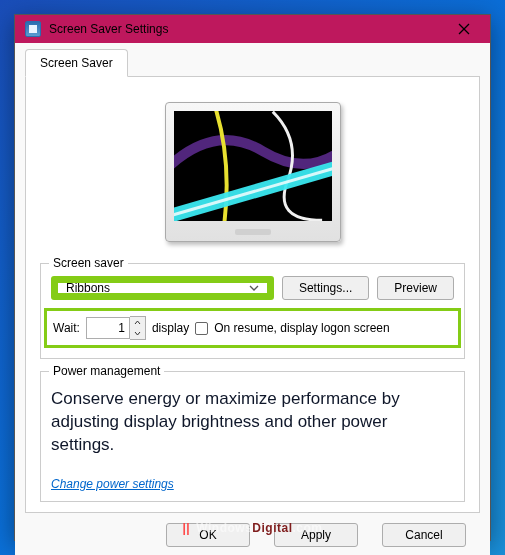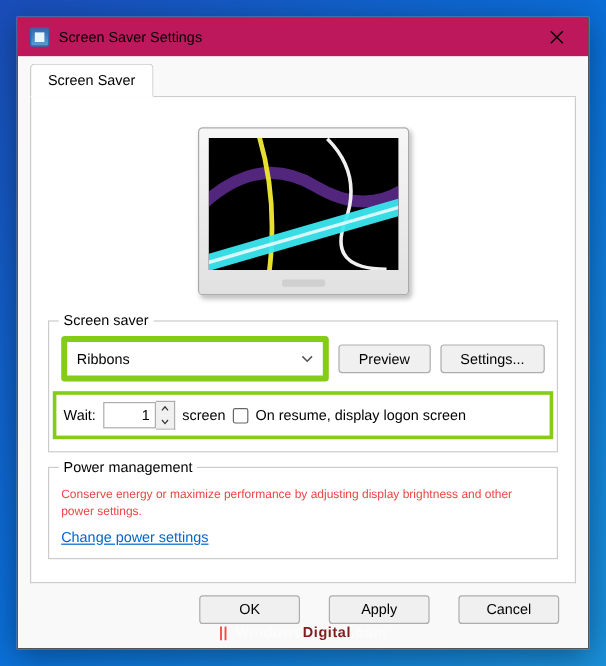--- a/index.html
+++ b/index.html
@@ -16,32 +16,32 @@
   .tab { padding:6px 14px; background:#fff; border:1px solid #ccc; border-bottom:1px solid #fff; border-radius:4px 4px 0 0; margin-bottom:-1px; cursor:pointer; font-size:12px; }
   .tabbody { flex:1; background:#fff; border:1px solid #ccc; border-top:none; padding:10px 14px; display:flex; flex-direction:column; }
   .monitor-area { height:170px; display:flex; align-items:center; justify-content:center; }
   .monitor { width:176px; height:140px; background: linear-gradient(#f7f7f7,#e1e1e1); border:1px solid #aaa; border-radius:4px; box-shadow: 2px 3px 4px rgba(0,0,0,0.25); padding:8px 8px 20px 8px; position:relative; }
   .monitor::after { content:""; position:absolute; bottom:6px; left:50%; width:36px; height:6px; margin-left:-18px; background:#d0d0d0; border-radius:2px; }
   .screen { width:100%; height:100%; background:#000; position:relative; overflow:hidden; }
   .screen svg { width:100%; height:100%; }
   .groupbox { border:1px solid #ccc; padding:12px 10px 10px 10px; position:relative; margin-top:6px; }
   .groupbox .legend { position:absolute; top:-8px; left:8px; background:#fff; padding:0 4px; font-size:12px; }
   .row1 { display:flex; align-items:center; gap:8px; }
-  .combo { flex:1; height:38px; border:5px solid #84cc16; background:#fff; display:flex; align-items:center; padding:0 8px; cursor:pointer; justify-content:space-between; border-radius:3px; }
+  .combo { flex:1; height:24px; border:7px solid #84cc16; background:#fff; display:flex; align-items:center; padding:0 8px; cursor:pointer; justify-content:space-between; border-radius:3px; }
   .combo .chev { width:10px; height:10px; }
   .btn { height:24px; padding: 0 16px; border:1px solid #adadad; background:#f0f0f0; border-radius:3px; cursor:pointer; font-size:12px; }
   .highlight-row { border:3px solid #84cc16; padding:5px 6px; margin:8px -7px 0 -7px; display:flex; align-items:center; gap:6px; }
   .spinner-wrap { display:flex; align-items:center; }
   .spinner-input { width:44px; height:22px; border:1px solid #adadad; text-align:right; padding:0 4px; font-size:12px; }
   .spinner-btns { display:flex; flex-direction:column; border:1px solid #adadad; border-left:none; }
   .spin { width:15px; height:11px; background:#f0f0f0; border:none; display:flex; align-items:center; justify-content:center; cursor:pointer; padding:0; }
   .spin svg { width:7px; height:5px; }
   .chk { width:13px; height:13px; border:1px solid #666; background:#fff; border-radius:2px; cursor:pointer; }
-  .power-text { font-size:10px; color:#ef4444; line-height:1.35; margin-top:4px; }
-  .link { color:#0066cc; text-decoration:underline; cursor:pointer; font-size:12px; margin-top:8px; display:inline-block; }
+  .power-text { font-size:17px; color:#0f172a; line-height:1.35; margin-top:4px; }
+  .link { color:#0066cc; text-decoration:underline; cursor:pointer; font-size:12px; margin-top:20px; display:inline-block;font-style:italic; }
   .footer { display:flex; justify-content:flex-end; gap:8px; padding:10px 14px; }
   .footer .btn { width:84px; text-align:center; padding:0;margin-left:16px; }
   .watermark { position:absolute; bottom:18px; width:100%; text-align:center; left:0; font-size:20px; font-weight:600; color:rgba(255,255,255,0.55); letter-spacing:0.5px; pointer-events:none; }
 </style>
 </head>
 <body>
 
 <div class="window">
   <div class="titlebar">
     <span class="icon"></span>
@@ -76,42 +76,42 @@
 
       <div class="groupbox">
         <div class="legend">Screen saver</div>
         <div class="row1">
           <div class="combo">
             <span>Ribbons</span>
             <svg class="chev" viewBox="0 0 10 10">
                 <path d="M1 3 L5 7 L9 3" stroke="#555" stroke-width="1.3" fill="none"></path>
               </svg>
           </div>
+          <button class="btn">Settings...</button>
           <button class="btn">Preview</button>
-          <button class="btn">Settings...</button>
         </div>
 
         <div class="highlight-row">
           <span>Wait:</span>
           <div class="spinner-wrap">
             <input class="spinner-input" value="1" style="">
             <div class="spinner-btns">
               <button class="spin">
                   <svg viewBox="0 0 7 5">
                     <path d="M1 4 L3.5 1 L6 4" stroke="#333" fill="none"></path>
                   </svg>
                 </button>
               <button class="spin">
                   <svg viewBox="0 0 7 5">
                     <path d="M1 1 L3.5 4 L6 1" stroke="#333" fill="none"></path>
                   </svg>
                 </button>
             </div>
           </div>
-          <span>screen</span>
+          <span>display</span>
           <span class="chk"></span>
           <span>On resume, display logon screen</span>
         </div>
       </div>
 
       <div class="groupbox" style="margin-top:12px">
         <div class="legend">Power management</div>
         <div class="power-text">Conserve energy or maximize performance by adjusting display brightness and other power settings.</div>
         <a class="link">Change power settings</a>
       </div>

